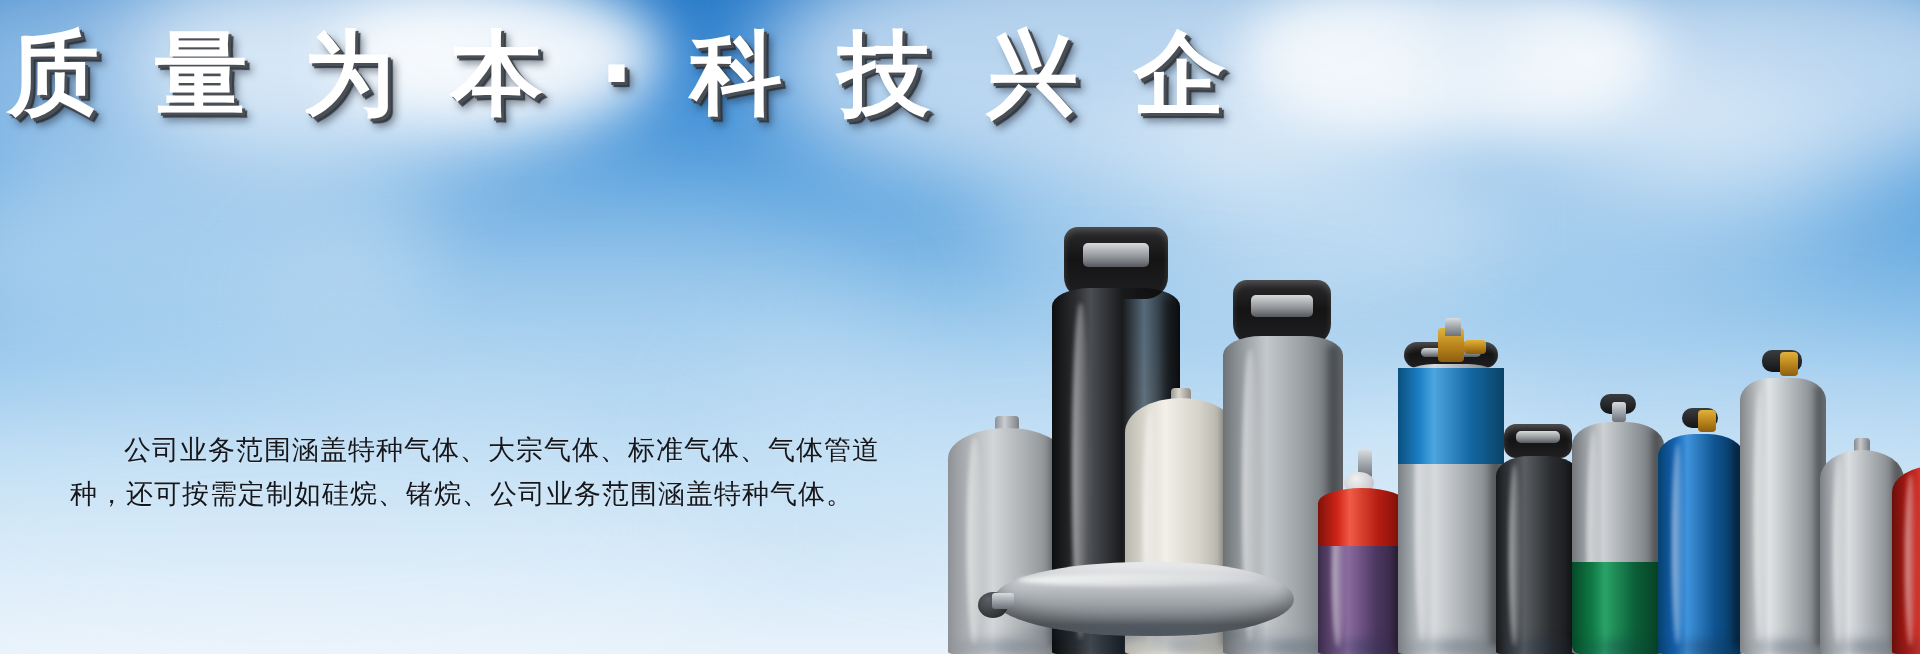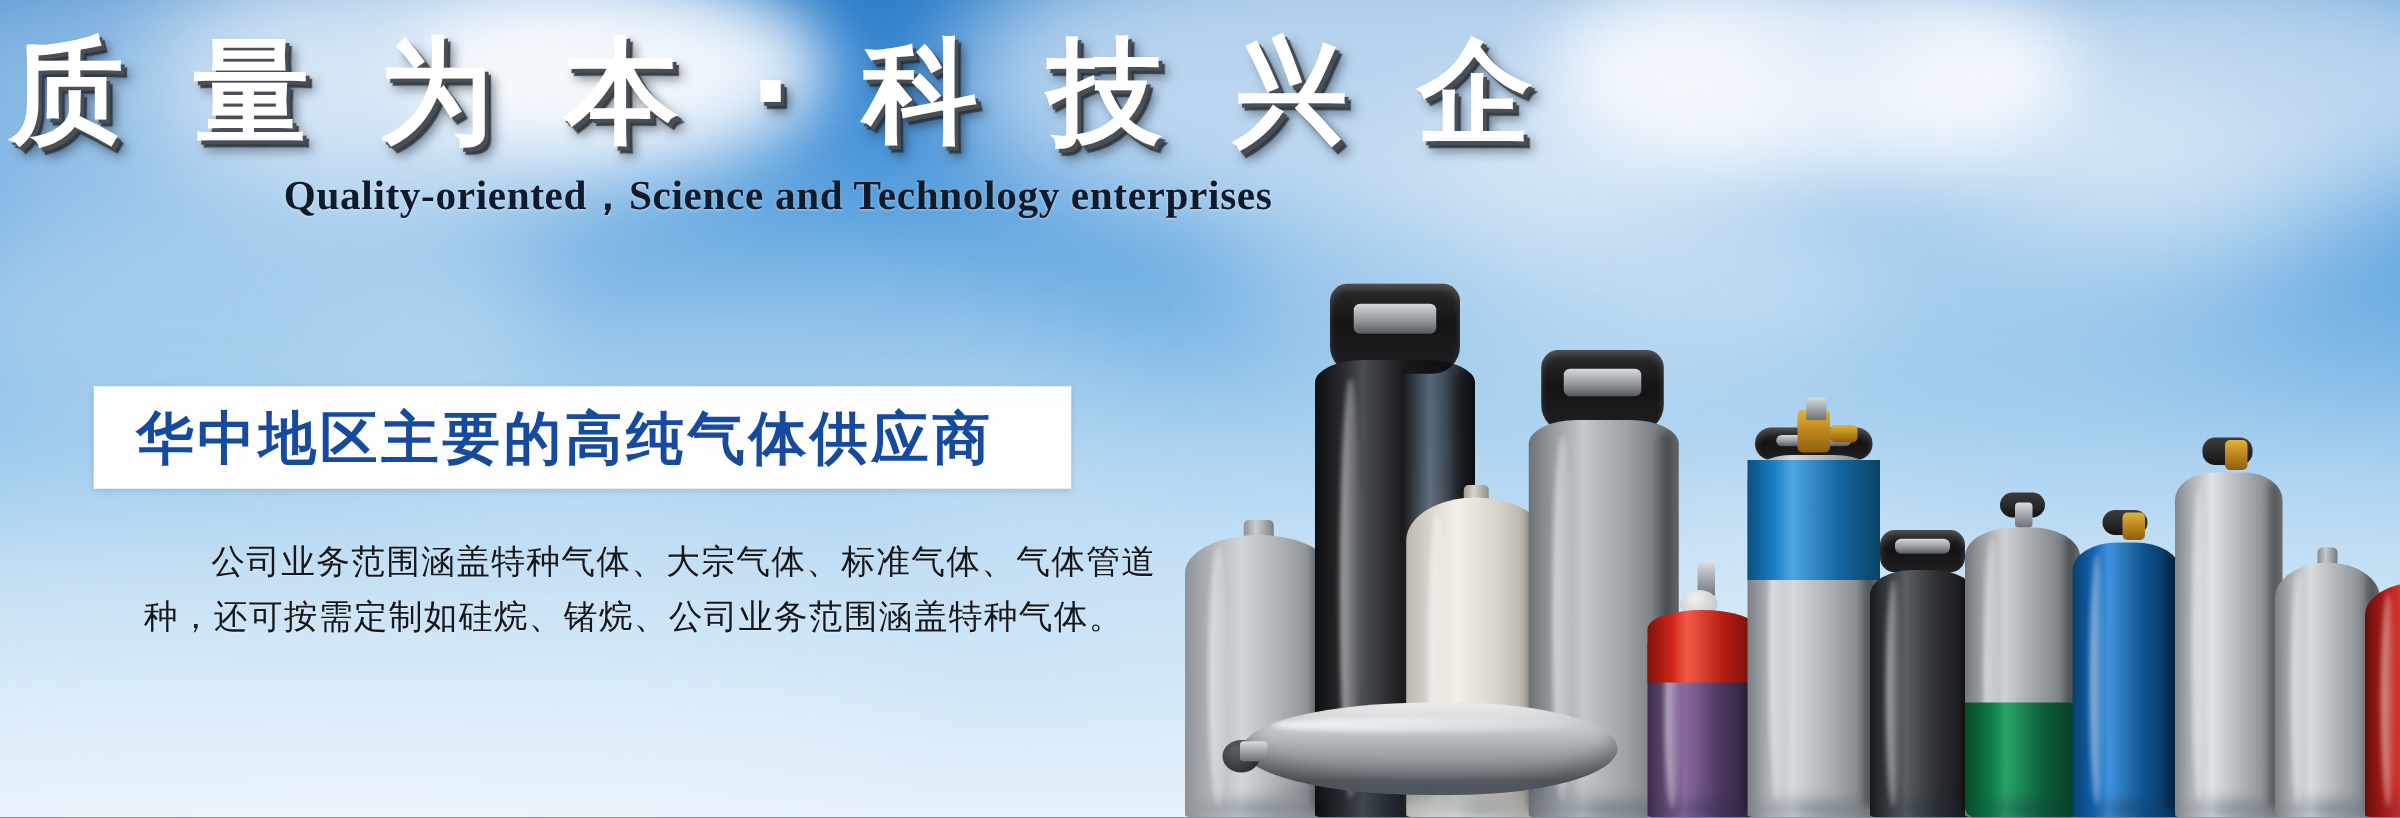--- a/index.html
+++ b/index.html
@@ -88,21 +88,21 @@
     position:absolute; left:70px; top:428px;
     width:800px;
     font-family:"DejaVu Serif","Liberation Serif",serif;
     font-weight:400;
     font-size:27px;
     line-height:44px;
     letter-spacing:1px;
     color:#15171c;
     text-shadow:0 1px 1px rgba(255,255,255,.35);
   }
-  #body-copy p { white-space:nowrap;margin-left:45px; }
+  #body-copy p { white-space:nowrap; }
   #body-copy p.indent { text-indent:54px; }
 
   
   #cylinders { position:absolute; right:0; bottom:0; width:980px; height:520px; }
   .cyl { position:absolute; bottom:0; }
 
   .body {
     position:absolute; left:0; bottom:0; width:100%;
     border-radius:46% 46% 8px 8px / 9% 9% 2px 2px;
     overflow:hidden;
@@ -176,25 +176,21 @@
     <div class="cloud2" style="left:-80px;   top:150px;  width:520px; height:190px; opacity:.5"></div>
     <div class="haze" style="left:260px;   top:200px;  width:640px; height:210px; opacity:.55"></div>
     <div class="cloud2" style="left:980px;   top:130px;  width:520px; height:190px; opacity:.45"></div>
     <div class="haze" style="left:700px;   top:300px;  width:820px; height:260px; opacity:.55"></div>
     <div class="haze" style="left:-160px;  top:380px;  width:900px; height:300px; opacity:.5"></div>
     <div class="haze" style="left:1300px;  top:330px;  width:760px; height:300px; opacity:.5"></div>
   </div>
 
   <div id="headline">质 量 为 本 · 科 技 兴 企</div>
 
-  <div id="subhead">Quality-oriented，Science and Technology enterprises</div>
-
-  <div id="slogan-plate">
-    <span id="slogan-text">华中地区主要的高纯气体供应商</span>
-  </div>
+
 
   <div id="body-copy">
     <p class="indent">公司业务范围涵盖特种气体、大宗气体、标准气体、气体管道</p>
     <p>种，还可按需定制如硅烷、锗烷、公司业务范围涵盖特种气体。</p>
   </div>
 
   <div id="cylinders">
 
     <div class="cyl" style="left:8px; width:118px; height:230px;">
       <div class="neck" style="bottom:222px; height:16px; left:40%; width:20%;

